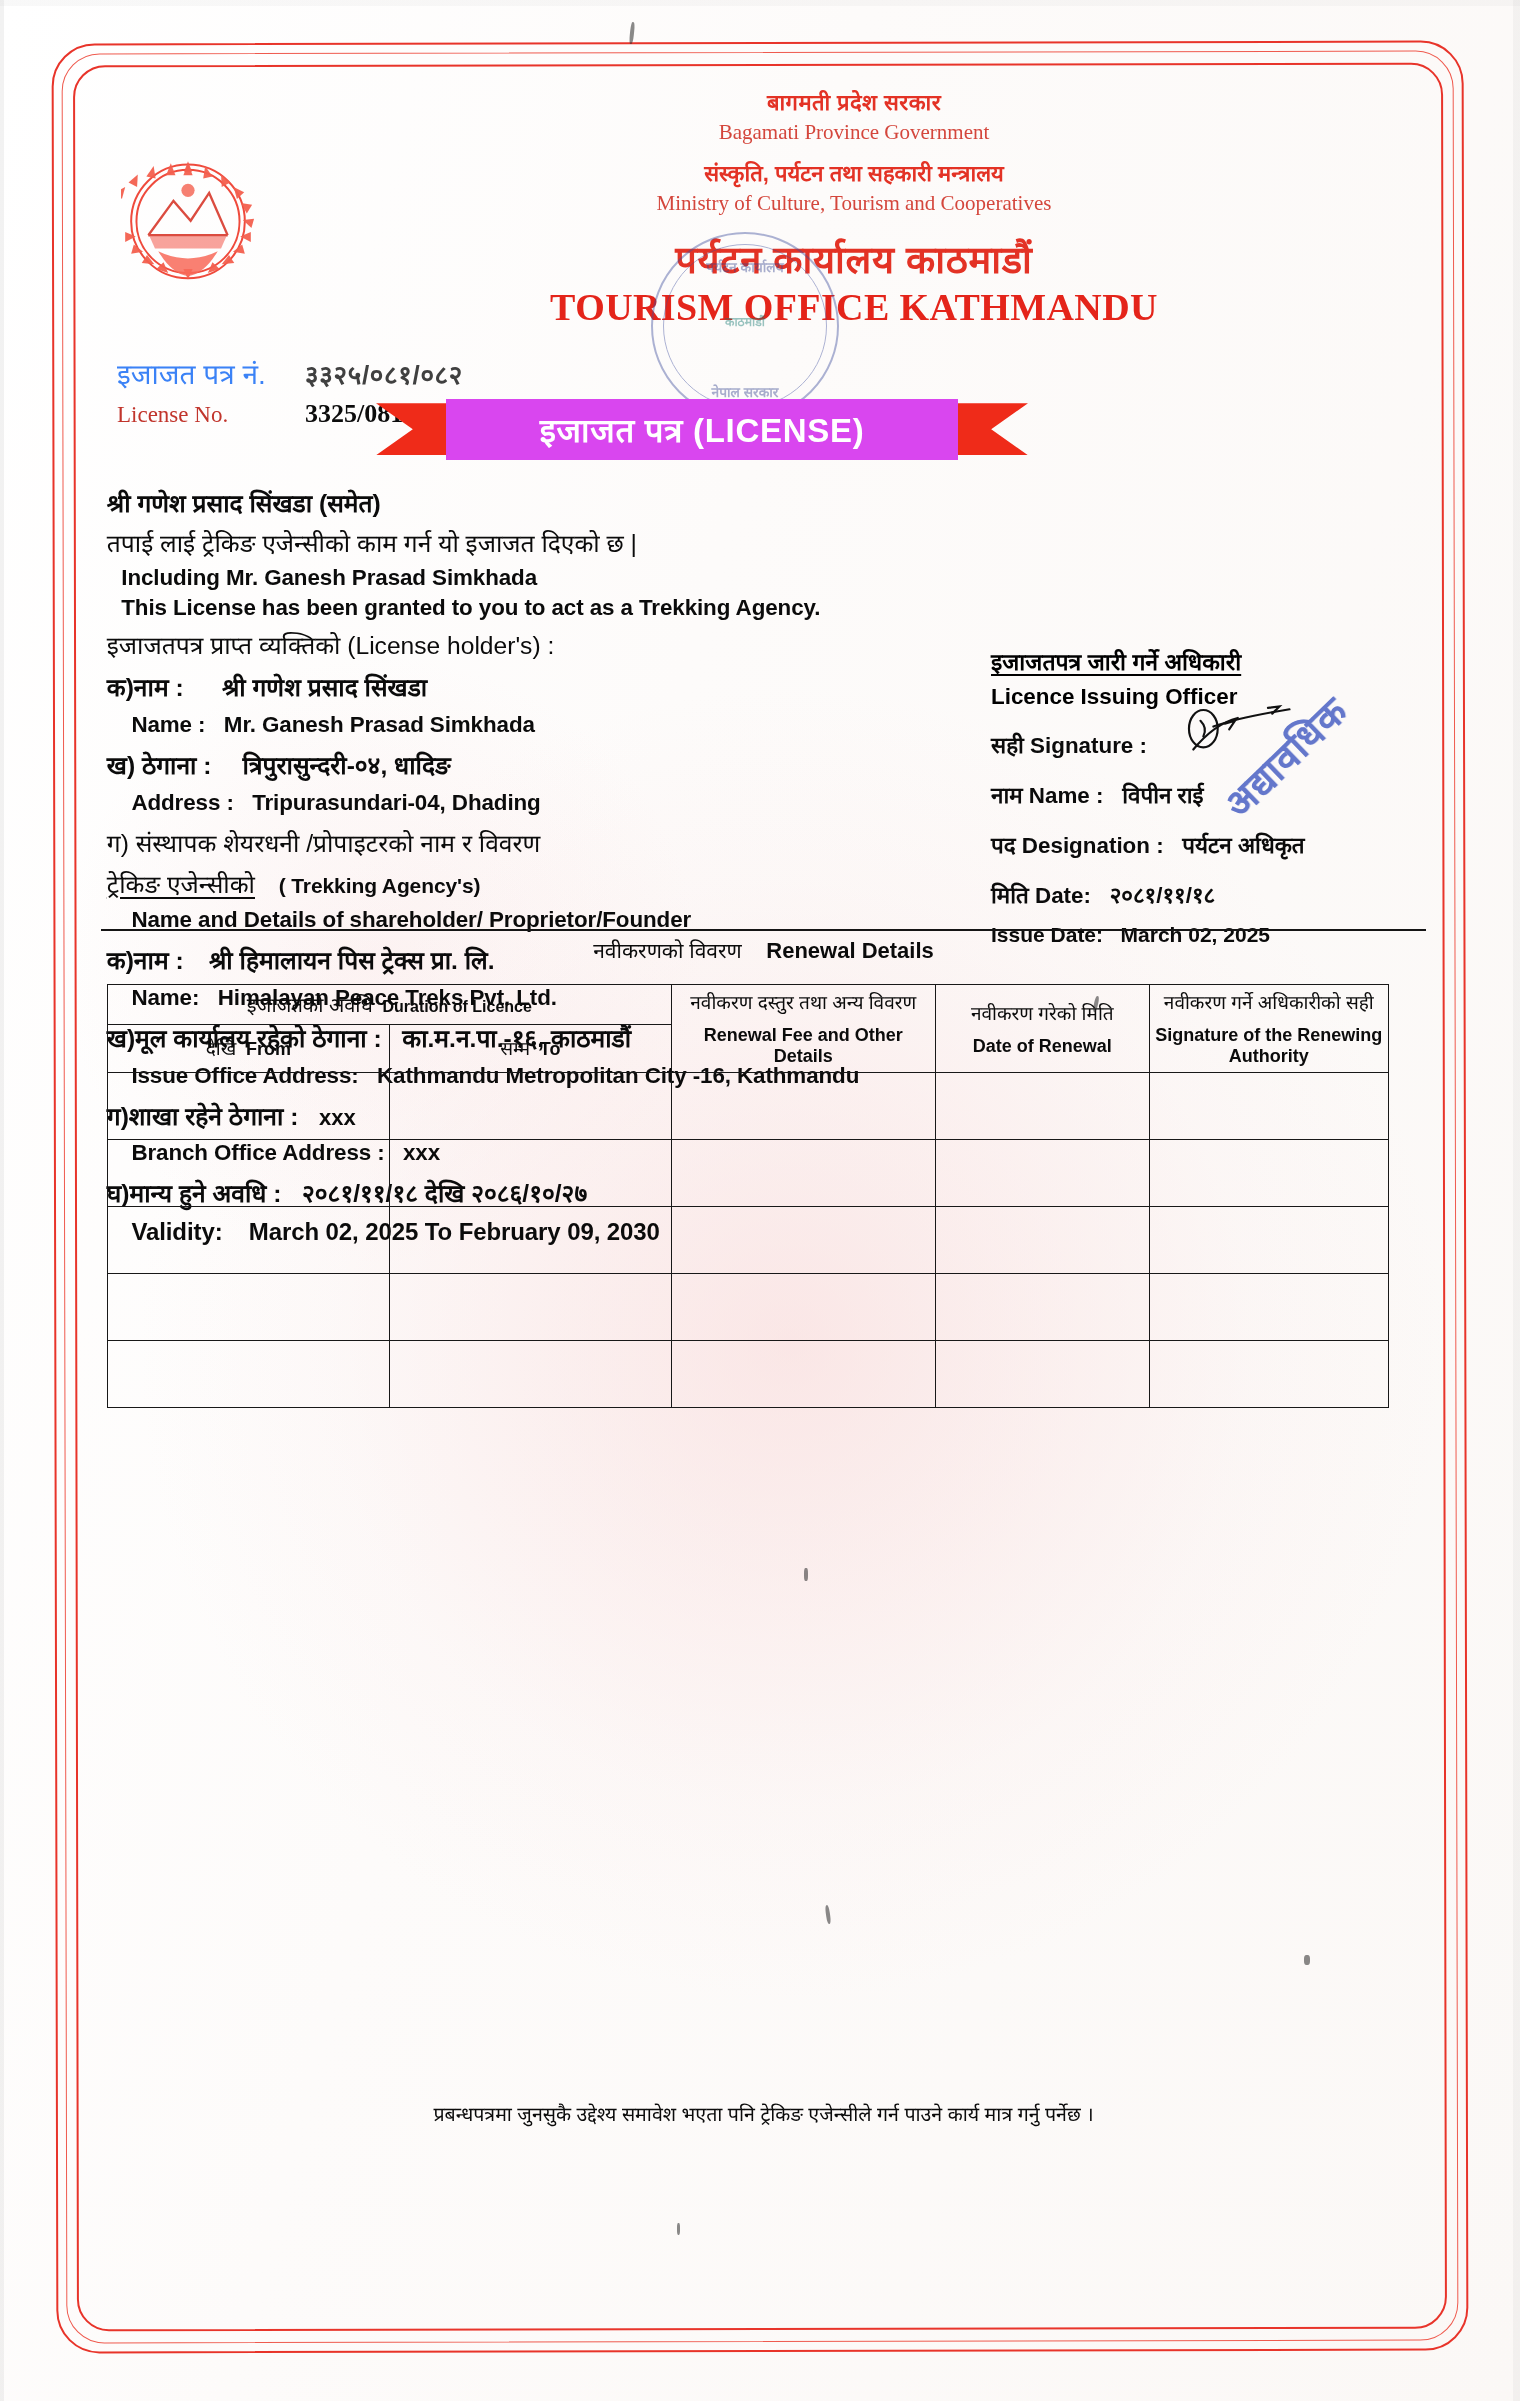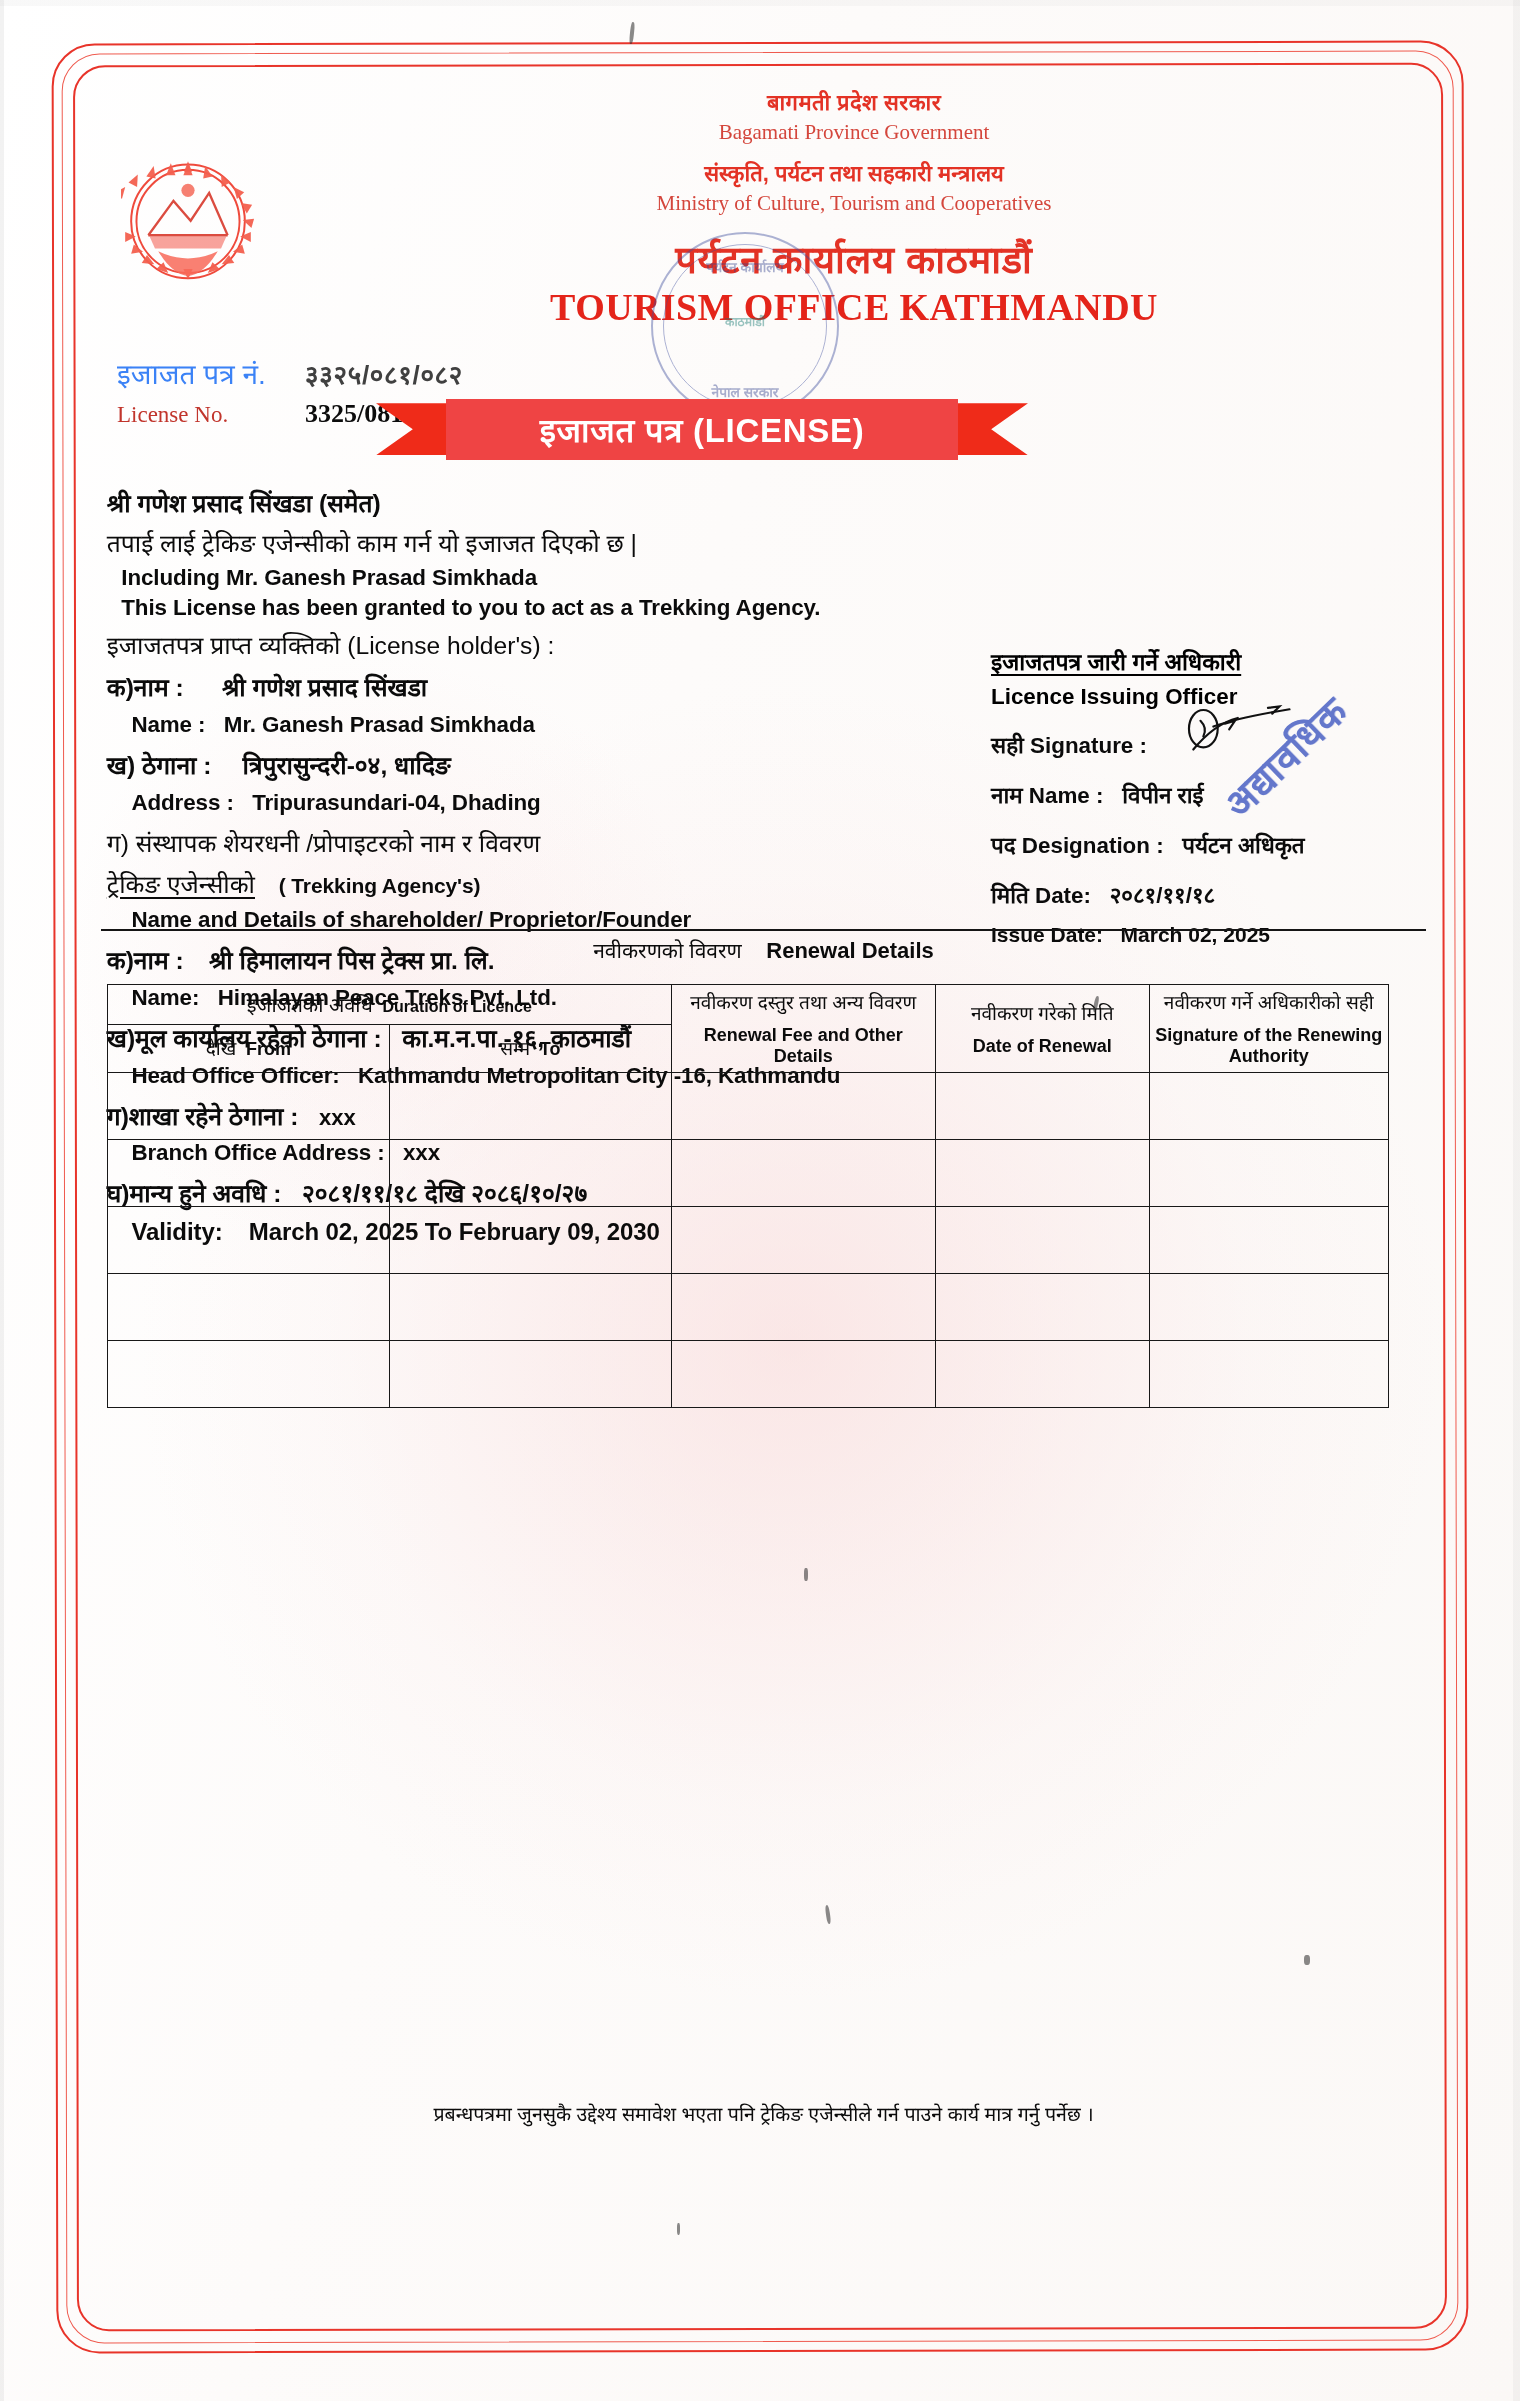--- a/index.html
+++ b/index.html
@@ -151,21 +151,21 @@
     width:652px; height:61px;
   }
   .ribbon-tail{
     position:absolute; top:4.3px; width:80px; height:52px;
     background:#ef2b19;
   }
   .ribbon-tail.left{ left:0; clip-path: polygon(0 0, 100% 0, 100% 100%, 0 100%, 46% 50%); }
   .ribbon-tail.right{ right:0; clip-path: polygon(0 0, 100% 0, 54% 50%, 100% 100%, 0 100%); }
   .ribbon-main{
     position:absolute; left:70px; right:70px; top:0; height:61px;
-    background:#ef4444;
+    background:#d946ef;
     display:flex; align-items:center; justify-content:center;
   }
   .ribbon-text{
     color:#fff; font-size:33px; font-weight:700; letter-spacing:0.7px;
   }
 
   
   .body-area{ position:absolute; left:5.8px; top:406px; right:0; }
   .ln {
     color:#0b0b0b;
@@ -399,21 +399,21 @@
       <span>&nbsp;</span>
       <span>Himalayan Peace Treks  Pvt. Ltd.</span>
     </div>
 
     <div class="ln np-b" style="margin-top:10px;">
       <span>ख)मूल कार्यालय रहेको ठेगाना :</span>
       <span>&nbsp;</span>
       <span>का.म.न.पा.-१६, काठमाडौं</span>
     </div>
     <div class="ln en indent" style="margin-top:8.7px;">
-      <span>Head Office Officer:</span>
+      <span>Issue Office Address:</span>
       <span>&nbsp;</span>
       <span>Kathmandu Metropolitan City -16, Kathmandu</span>
     </div>
 
     <div class="ln np-b" style="margin-top:10px;">
       <span>ग)शाखा रहेने ठेगाना :</span>
       <span>&nbsp;</span>
       <span style="font-size:22px;font-weight:700;">xxx</span>
     </div>
     <div class="ln en indent" style="margin-top:8.7px;">

